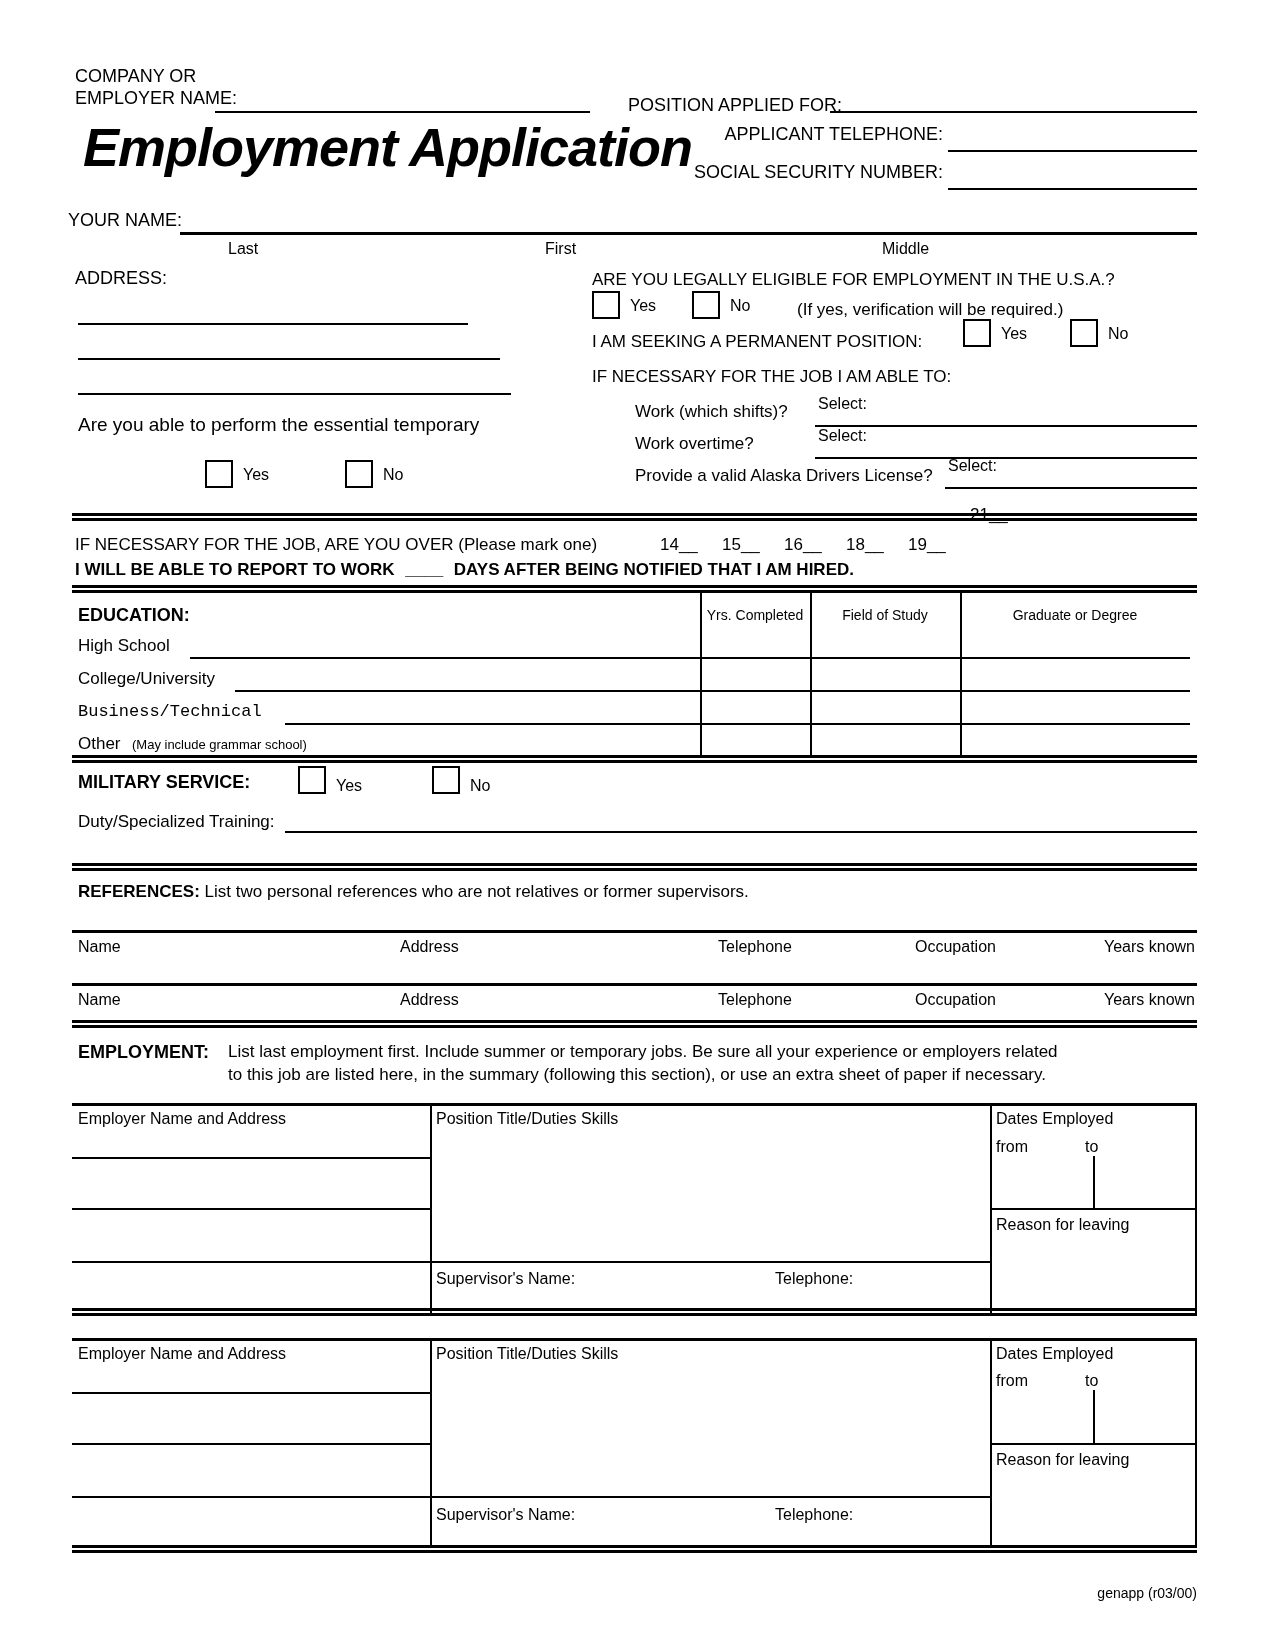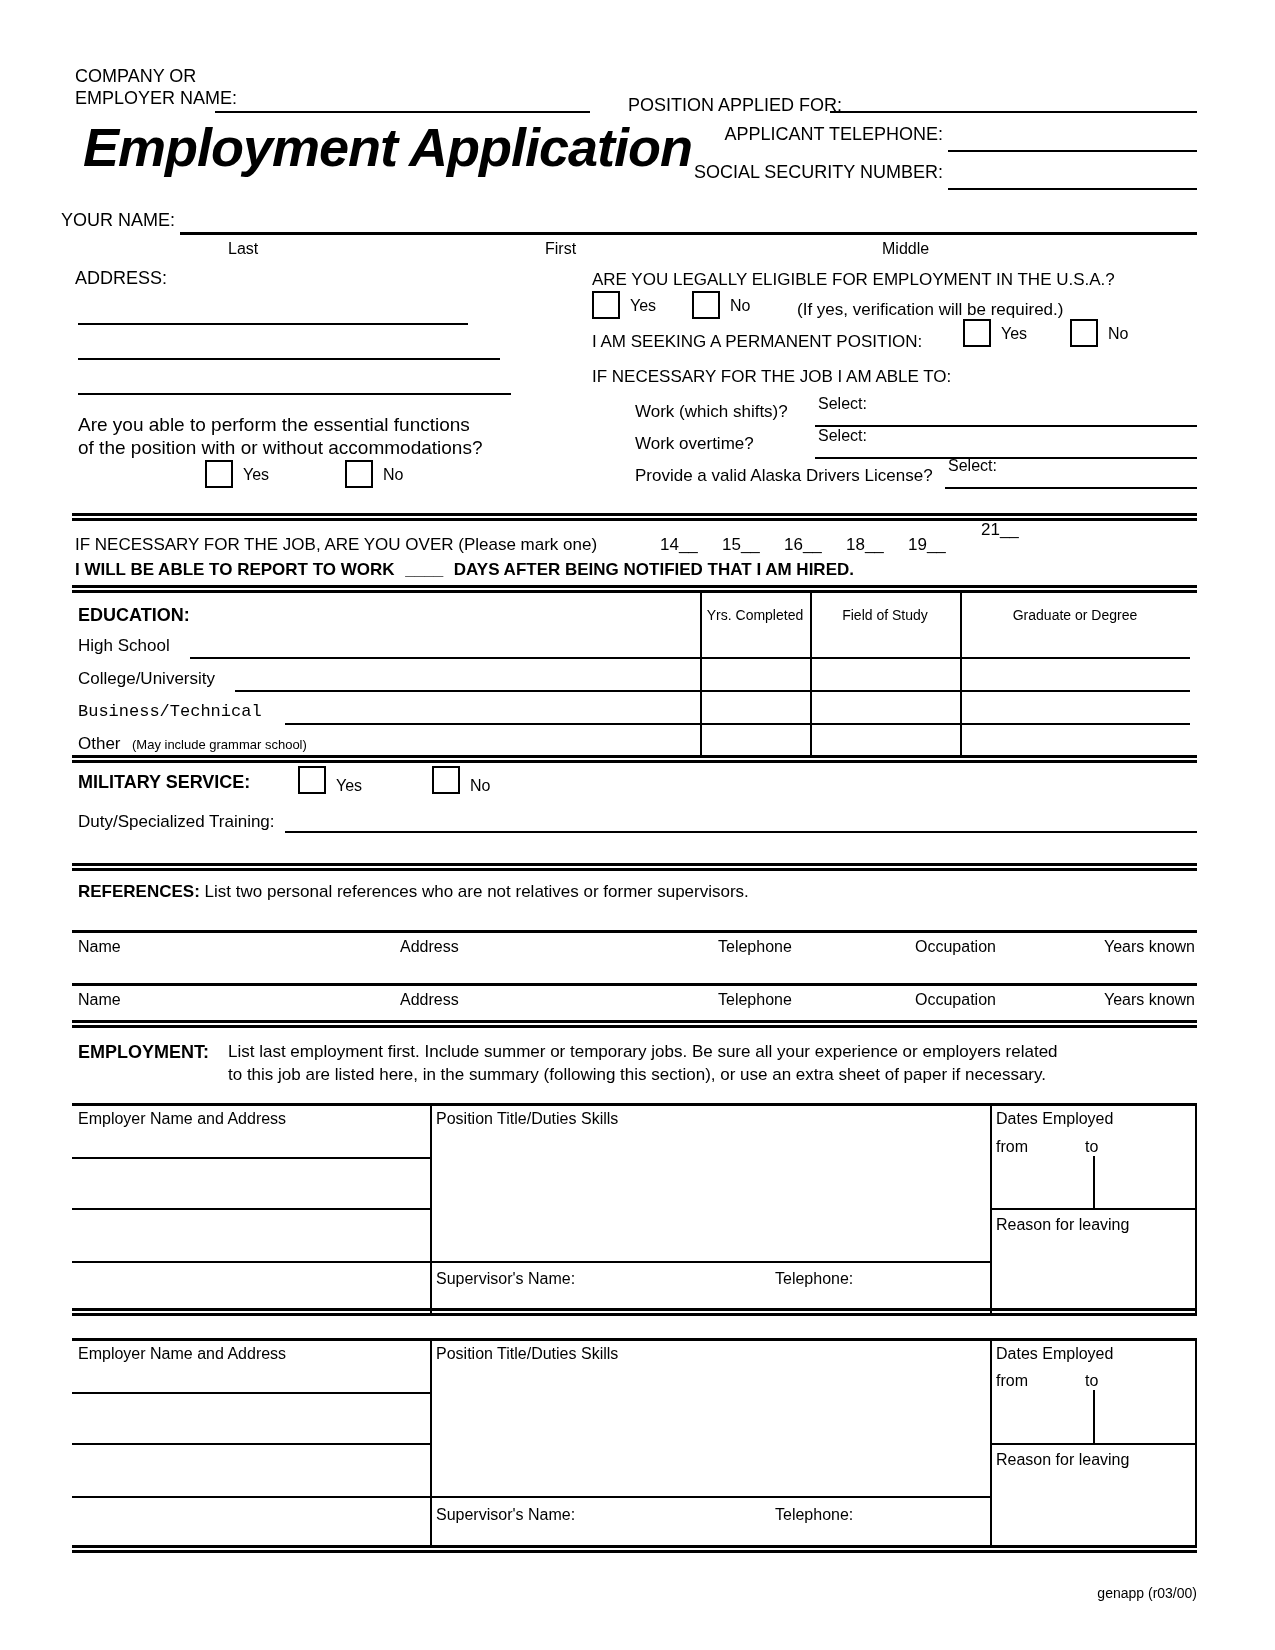--- a/index.html
+++ b/index.html
@@ -40,21 +40,21 @@
   <div class="hl" style="left:830px;top:111px;width:367px;"></div>
 
   <div class="t title" style="left:83px;top:116px;">Employment Application</div>
 
   <div class="t fs18 tr" style="left:600px;top:124px;width:343px;">APPLICANT TELEPHONE:</div>
   <div class="hl" style="left:948px;top:150px;width:249px;"></div>
 
   <div class="t fs18 tr" style="left:600px;top:162px;width:343px;">SOCIAL SECURITY NUMBER:</div>
   <div class="hl" style="left:948px;top:188px;width:249px;"></div>
 
-  <div class="t fs18" style="left:61px;top:210px;">YOUR NAME:</div>
+  <div class="t fs18" style="left:68px;top:210px;">YOUR NAME:</div>
   <div class="hl3" style="left:180px;top:232px;width:1017px;"></div>
   <div class="t fs20" style="left:228px;top:240px;">Last</div>
   <div class="t fs20" style="left:545px;top:240px;">First</div>
   <div class="t fs20" style="left:882px;top:240px;">Middle</div>
 
   <div class="t fs18" style="left:75px;top:268px;">ADDRESS:</div>
   <div class="hl" style="left:78px;top:323px;width:390px;"></div>
   <div class="hl" style="left:78px;top:358px;width:422px;"></div>
   <div class="hl" style="left:78px;top:393px;width:433px;"></div>
 
@@ -78,36 +78,35 @@
   <div class="hl" style="left:815px;top:425px;width:382px;"></div>
 
   <div class="t fs17" style="left:635px;top:434px;">Work overtime?</div>
   <div class="t fs20" style="left:818px;top:427px;">Select:</div>
   <div class="hl" style="left:815px;top:457px;width:382px;"></div>
 
   <div class="t fs17" style="left:635px;top:466px;">Provide a valid Alaska Drivers License?</div>
   <div class="t fs20" style="left:948px;top:457px;">Select:</div>
   <div class="hl" style="left:945px;top:487px;width:252px;"></div>
 
-  <div class="t fs19" style="left:78px;top:414px;">Are you able to perform the essential functions</div>
-  <div class="t fs19" style="left:78px;top:437px;">of the position with or without accommodations?</div>
+  <div class="t fs19" style="left:78px;top:414px;">Are you able to perform the essential temporary</div>
   <div class="cb" style="left:205px;top:460px;"></div>
   <div class="t fs20" style="left:243px;top:466px;">Yes</div>
   <div class="cb" style="left:345px;top:460px;"></div>
   <div class="t fs20" style="left:383px;top:466px;">No</div>
 
   <div class="drule" style="left:72px;top:513px;width:1125px;"></div>
 
   <div class="t fs17" style="left:75px;top:535px;">IF NECESSARY FOR THE JOB, ARE YOU OVER (Please mark one)</div>
   <div class="t fs17" style="left:660px;top:535px;">14__</div>
   <div class="t fs17" style="left:722px;top:535px;">15__</div>
   <div class="t fs17" style="left:784px;top:535px;">16__</div>
   <div class="t fs17" style="left:846px;top:535px;">18__</div>
   <div class="t fs17" style="left:908px;top:535px;">19__</div>
-  <div class="t fs17" style="left:970px;top:520px;margin-left:11px;">21__</div>
+  <div class="t fs17" style="left:970px;top:505px;">21__</div>
 
   <div class="t fs17 b" style="left:75px;top:560px;">
     <span>I WILL BE ABLE TO REPORT TO WORK</span>
     <span style="margin:16px 6px;">____</span>
     <span>DAYS AFTER BEING NOTIFIED THAT I AM HIRED.</span>
   </div>
 
   <div class="drule" style="left:72px;top:585px;width:1125px;"></div>
 
   <div class="vl" style="left:700px;top:593px;height:162px;"></div>

